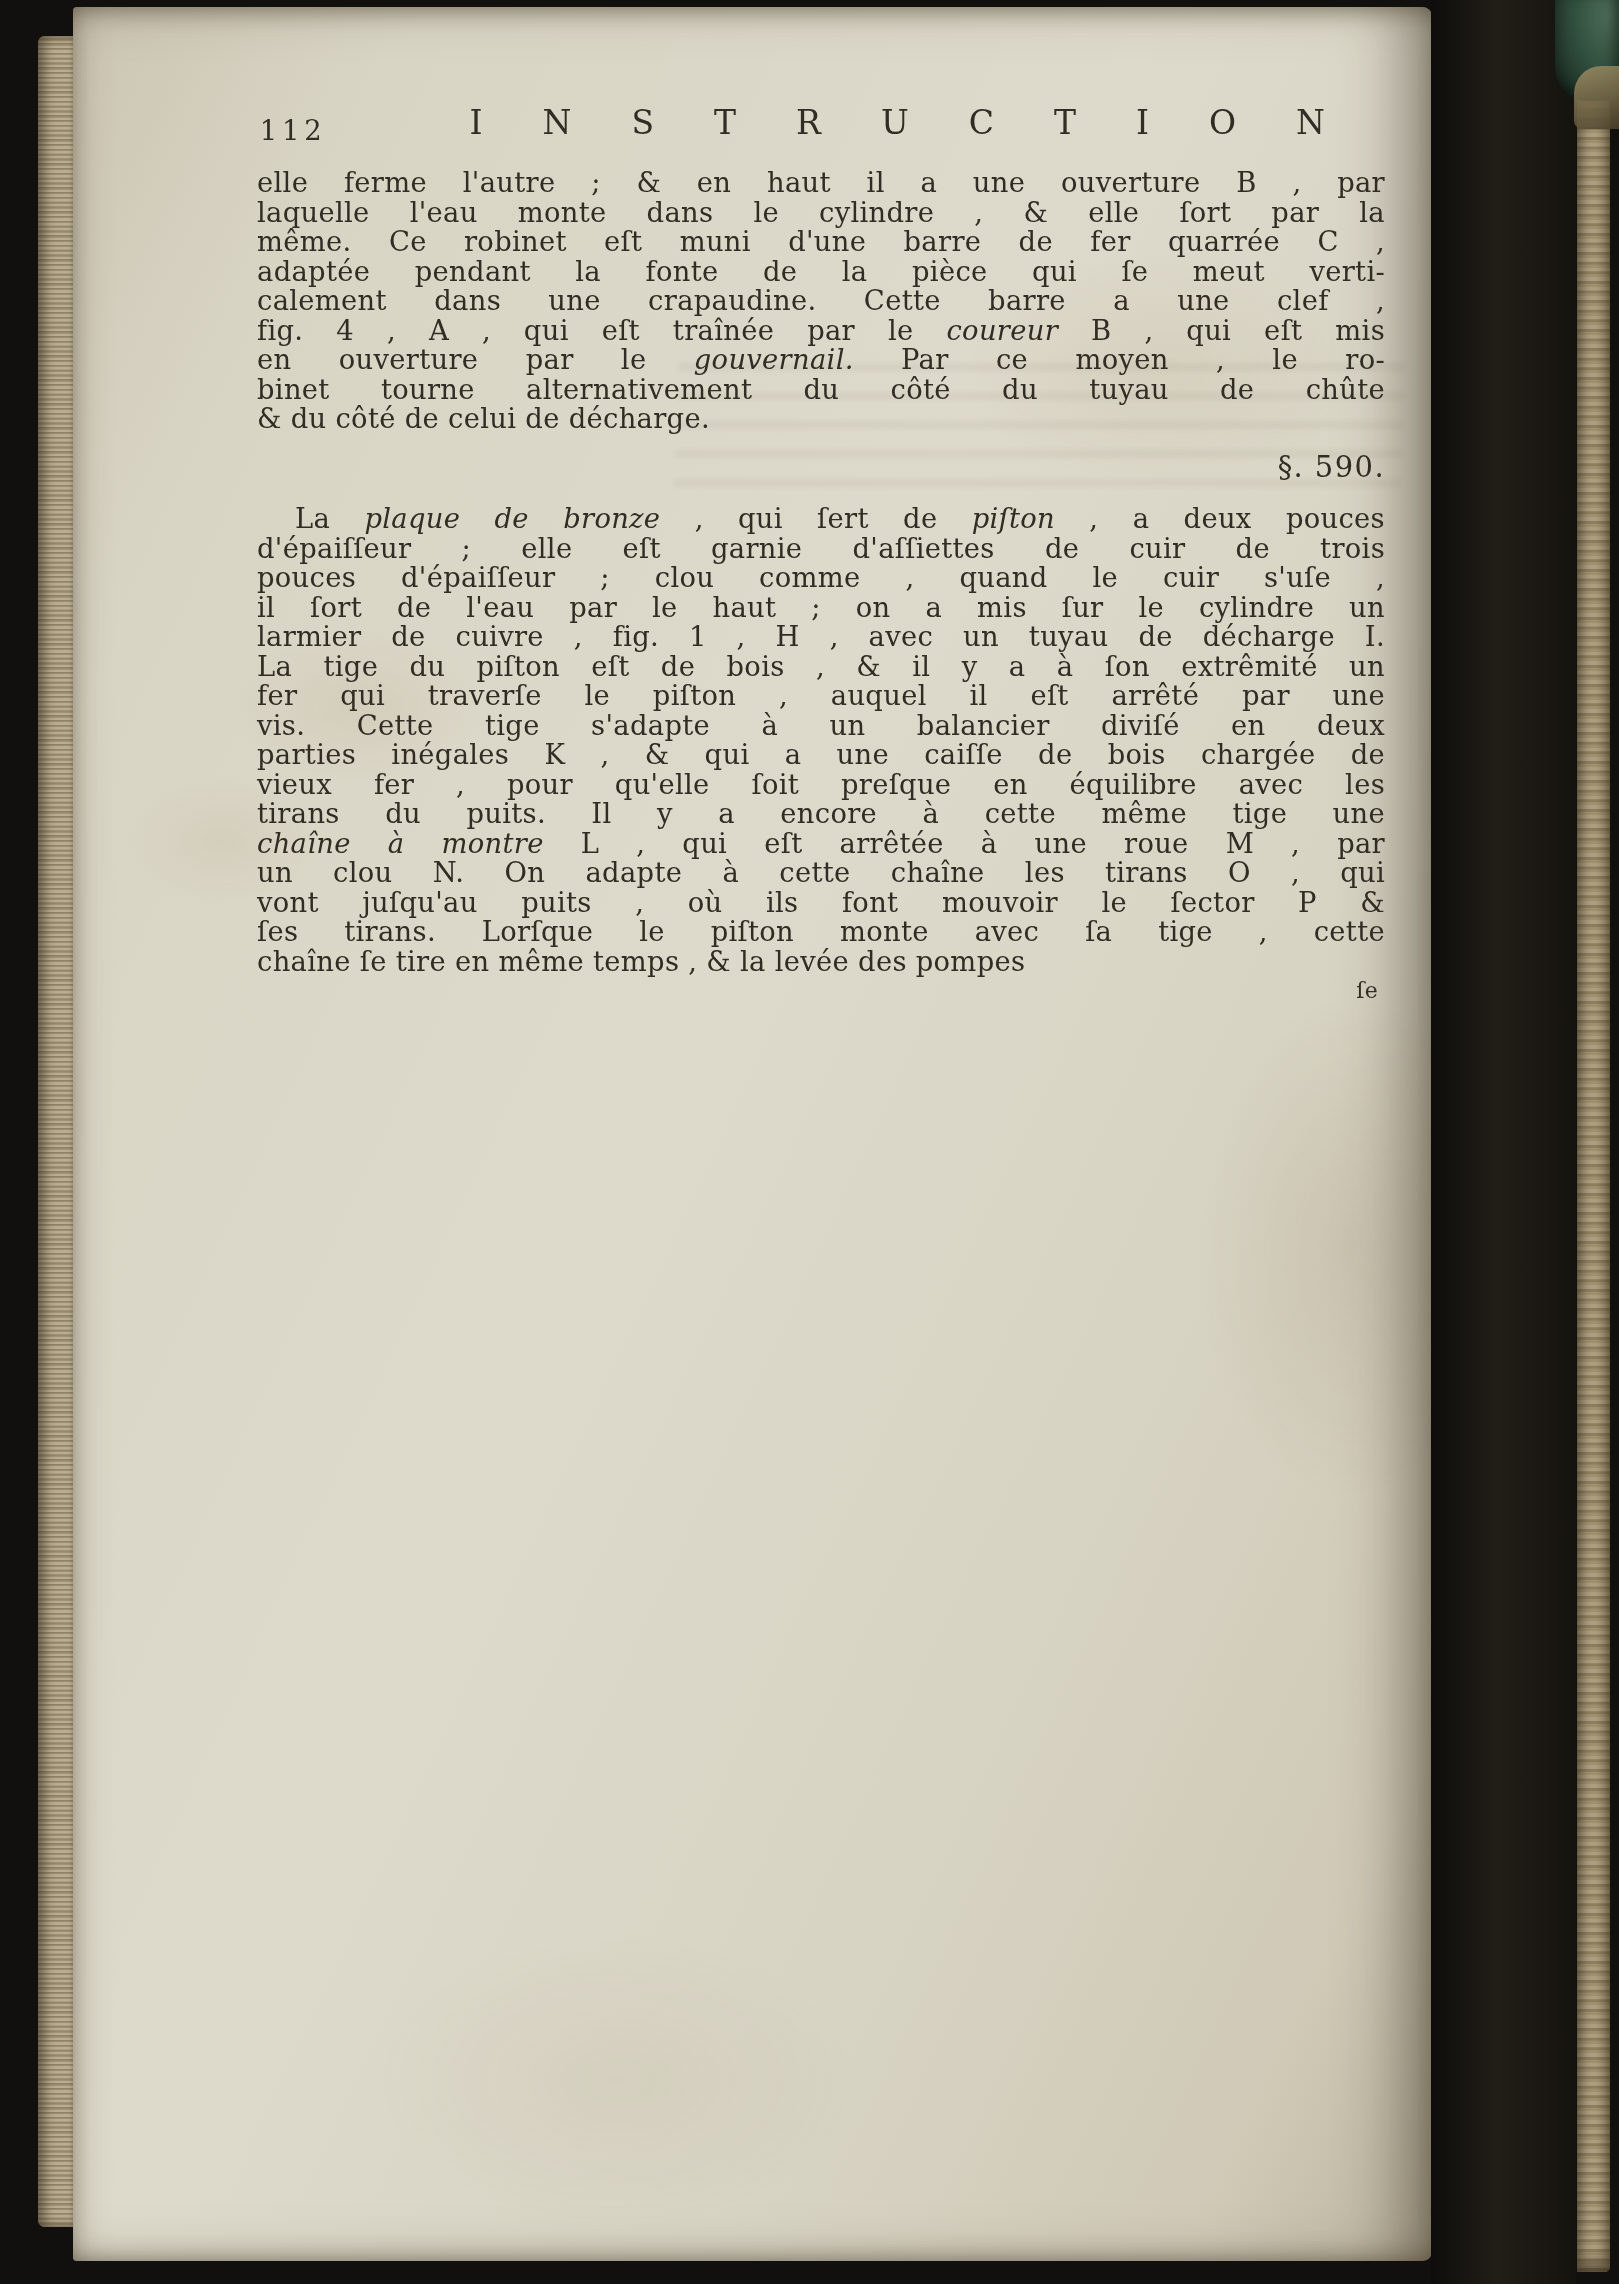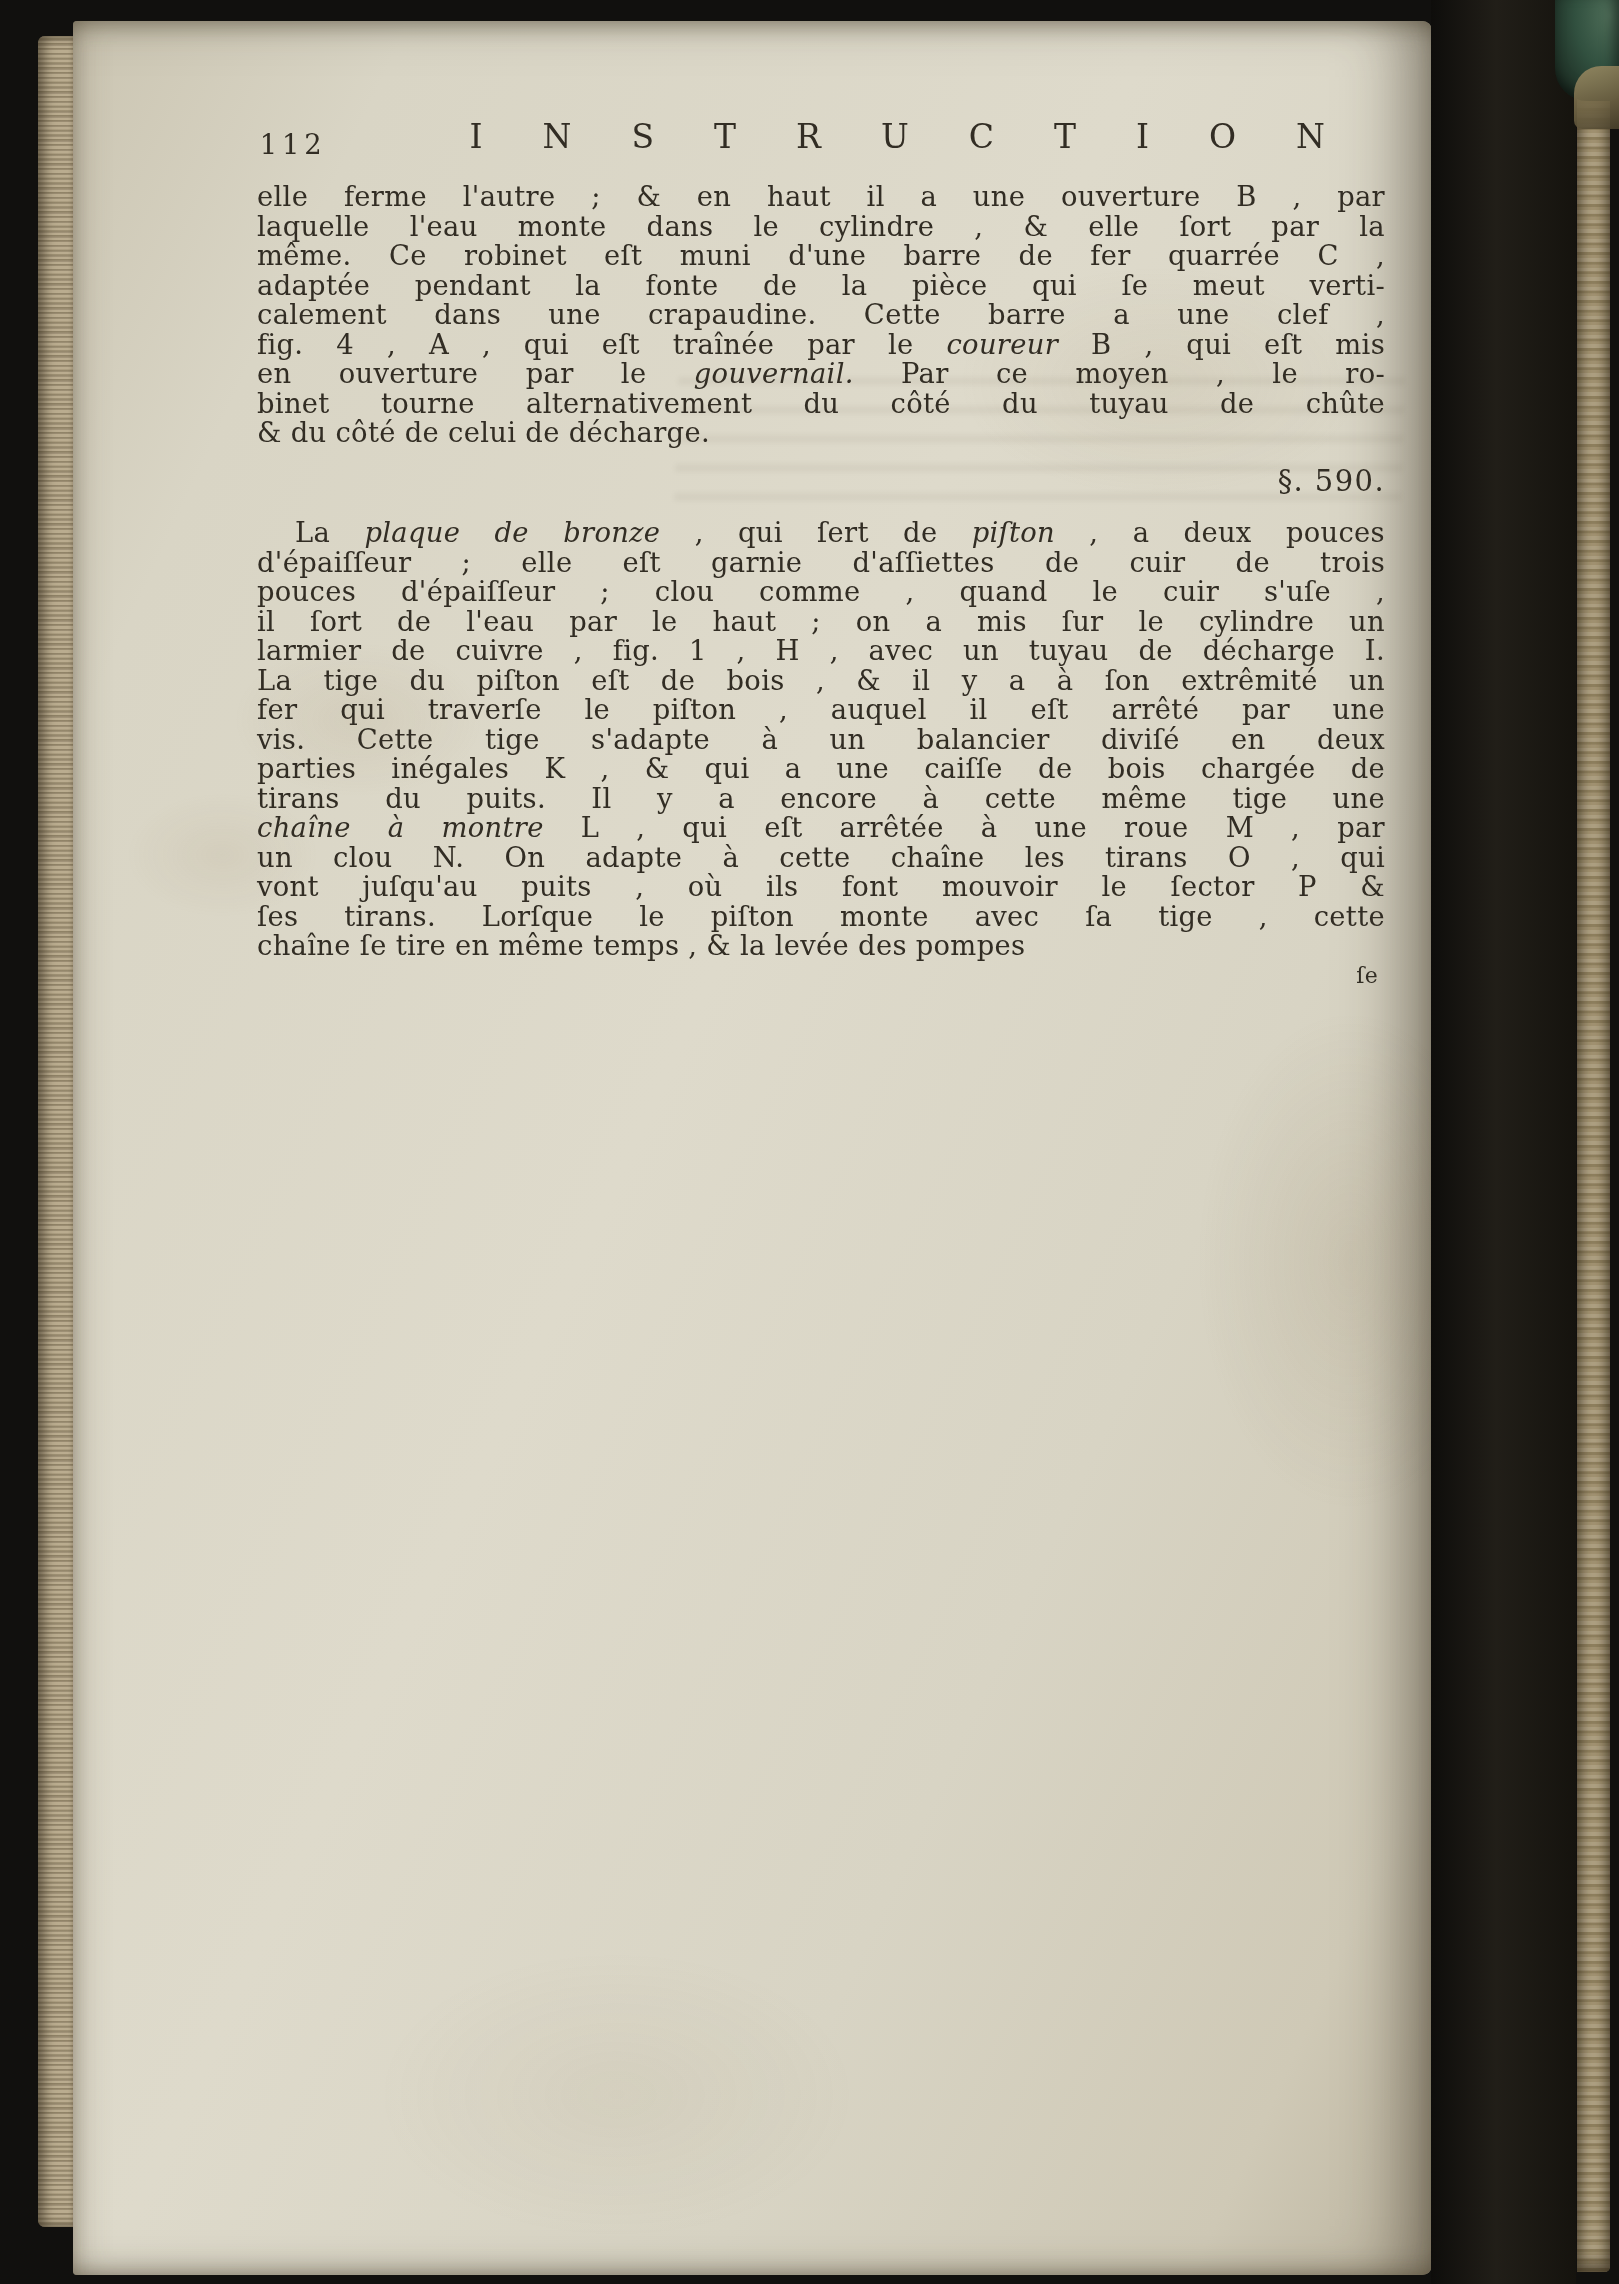--- a/index.html
+++ b/index.html
@@ -25,21 +25,21 @@
       to bottom,
       #baac8f 0px, #baac8f 2.1px,
       #8f8266 2.7px, #a2947a 4.8px);
     border-radius: 6.9px 0 0 6.9px;
     box-shadow: inset 6.9px 0 11px rgba(50,40,25,.55), inset -2.7px 0 5.5px rgba(60,50,30,.4);
   }
 
   
   .page {
     position: absolute;
-    left: 73px; top: 21px;
+    left: 73px; top: 7px;
     width: 1359px; height: 2254px;
     background: linear-gradient(115deg,
       #cbc5b2 0%, #d9d5c5 14%, #dedacb 45%,
       #d8d4c4 70%, #cfc9b6 90%, #bcb49f 100%);
     border-radius: 4.1px 9.6px 9.6px 4.1px;
     box-shadow:
       inset 0 13.7px 23px -12.3px rgba(70,60,40,.55),
       inset 0 -15px 25px -15px rgba(70,60,40,.5),
       inset 20.6px 0 36px -20.6px rgba(90,78,55,.45),
       inset -48px 0 69px -27.4px rgba(45,36,22,.55);
@@ -192,20 +192,21 @@
       <div class="para para2">
           <div class="tline indent"><span class="">La </span><span class="it">plaque de bronze</span><span class=""> , qui ſert de </span><span class="it">piſton</span><span class=""> , a deux pouces</span></div>
           <div class="tline"><span class="">d'épaiſſeur ; elle eſt garnie d'aſſiettes de cuir de trois</span></div>
           <div class="tline"><span class="">pouces d'épaiſſeur ; clou comme , quand le cuir s'uſe ,</span></div>
           <div class="tline"><span class="">il ſort de l'eau par le haut ; on a mis ſur le cylindre un</span></div>
           <div class="tline"><span class="">larmier de cuivre , fig. 1 , H , avec un tuyau de décharge I.</span></div>
           <div class="tline"><span class="">La tige du piſton eſt de bois , &amp; il y a à ſon extrêmité un</span></div>
           <div class="tline"><span class="">fer qui traverſe le piſton , auquel il eſt arrêté par une</span></div>
           <div class="tline"><span class="">vis. Cette tige s'adapte à un balancier diviſé en deux</span></div>
           <div class="tline"><span class="">parties inégales K , &amp; qui a une caiſſe de bois chargée de</span></div>
+          <div class="tline"><span class="">vieux fer , pour qu'elle ſoit preſque en équilibre avec les</span></div>
           <div class="tline"><span class="">tirans du puits. Il y a encore à cette même tige une</span></div>
           <div class="tline"><span class="it">chaîne à montre</span><span class=""> L , qui eſt arrêtée à une roue M , par</span></div>
           <div class="tline"><span class="">un clou N. On adapte à cette chaîne les tirans O , qui</span></div>
           <div class="tline"><span class="">vont juſqu'au puits , où ils font mouvoir le ſector P &amp;</span></div>
           <div class="tline"><span class="">ſes tirans. Lorſque le piſton monte avec ſa tige , cette</span></div>
           <div class="tline lastline"><span class="">chaîne ſe tire en même temps , &amp; la levée des pompes</span></div>
         </div>
 
       <div class="catchword">ſe</div>
 

